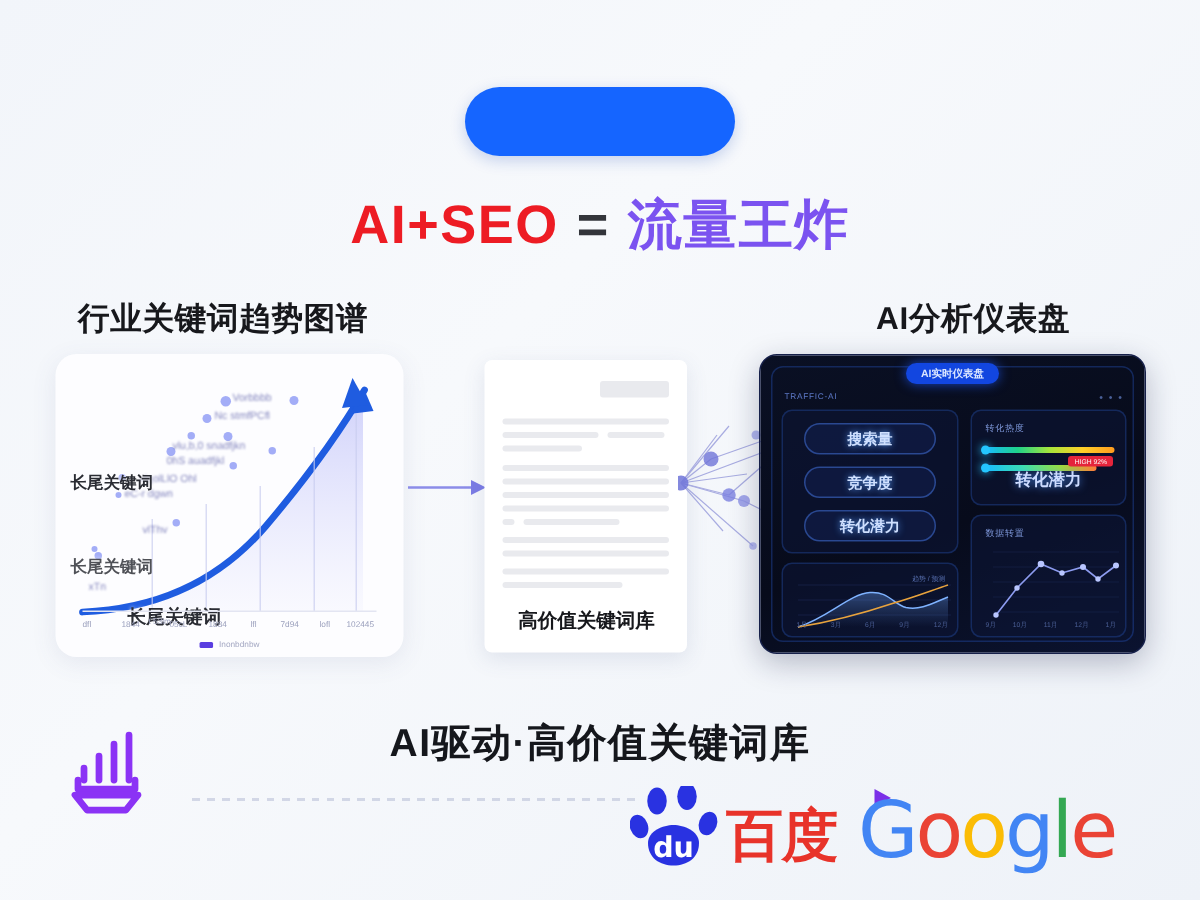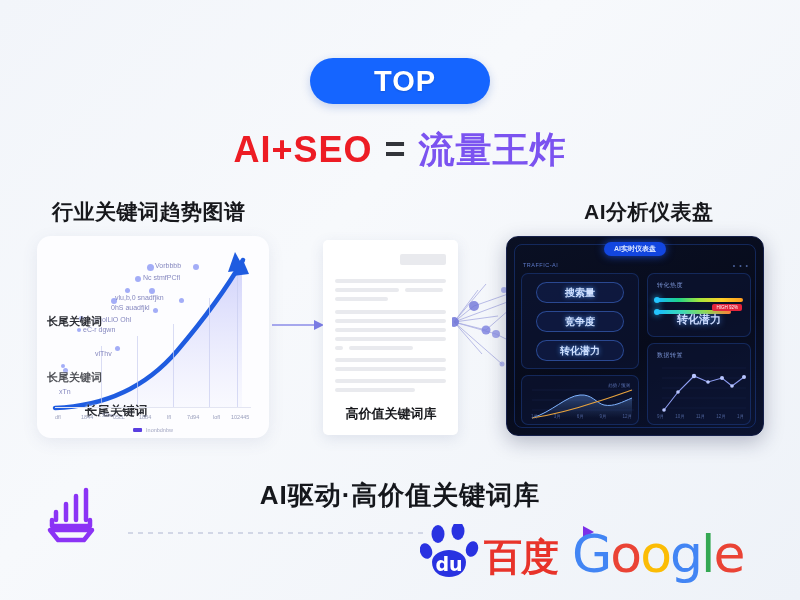--- a/index.html
+++ b/index.html
@@ -235,21 +235,20 @@
   #google-logo .o1 { color: #EA4335; }
   #google-logo .o2 { color: #FBBC05; }
   #google-logo .g2 { color: #4285F4; }
   #google-logo .l1 { color: #34A853; }
   #google-logo .e1 { color: #EA4335; }
 </style>
 </head>
 <body>
 
 <div id="top-badge">
-  <div class="tb-label">TOP</div>
 </div>
 
 <div id="headline">
   <span class="hl-red">AI+SEO</span><span class="hl-eq">=</span><span class="hl-purple">流量王炸</span>
 </div>
 
 <div class="sec-title" id="title-left">行业关键词趋势图谱</div>
 <div class="sec-title" id="title-right">AI分析仪表盘</div>
 
 <div id="chart-card">

